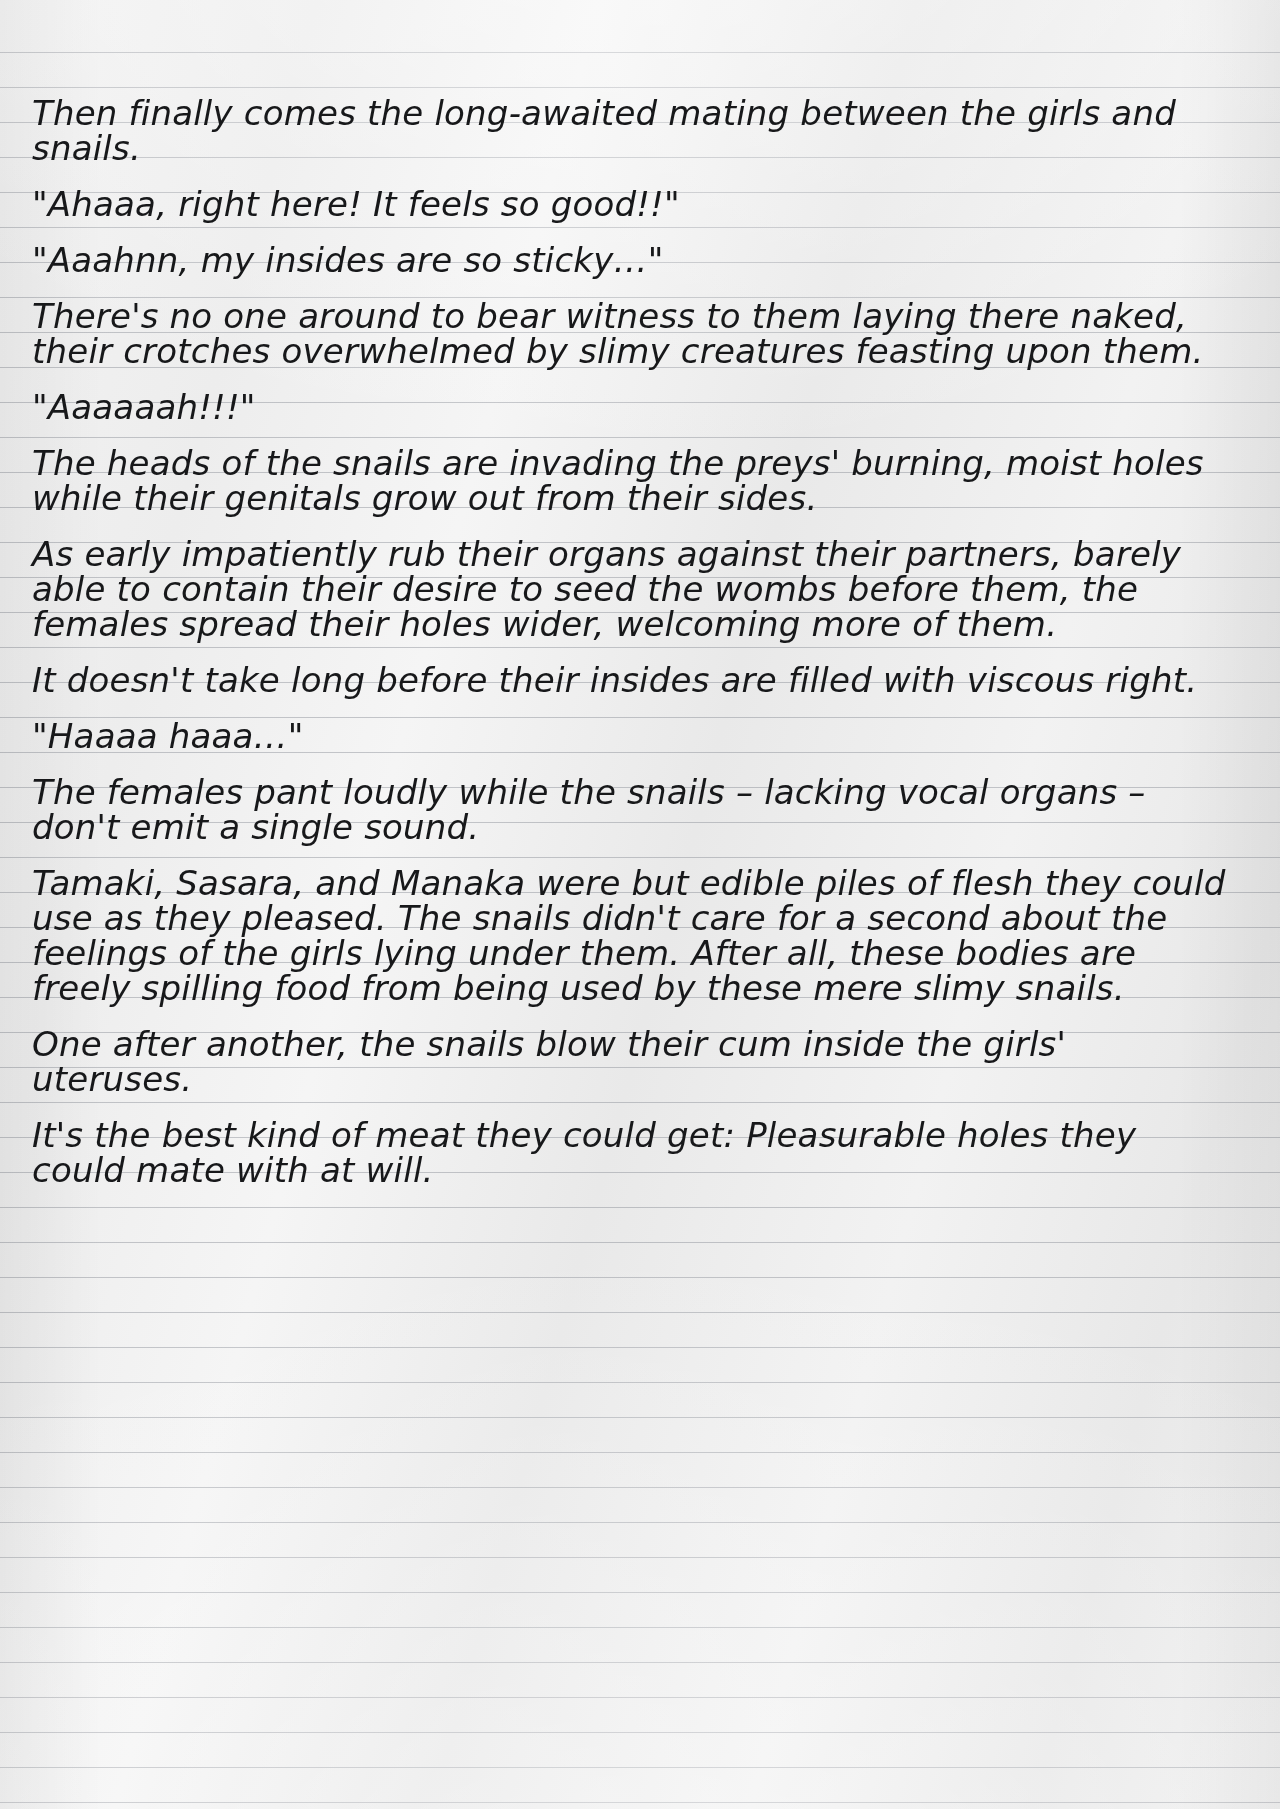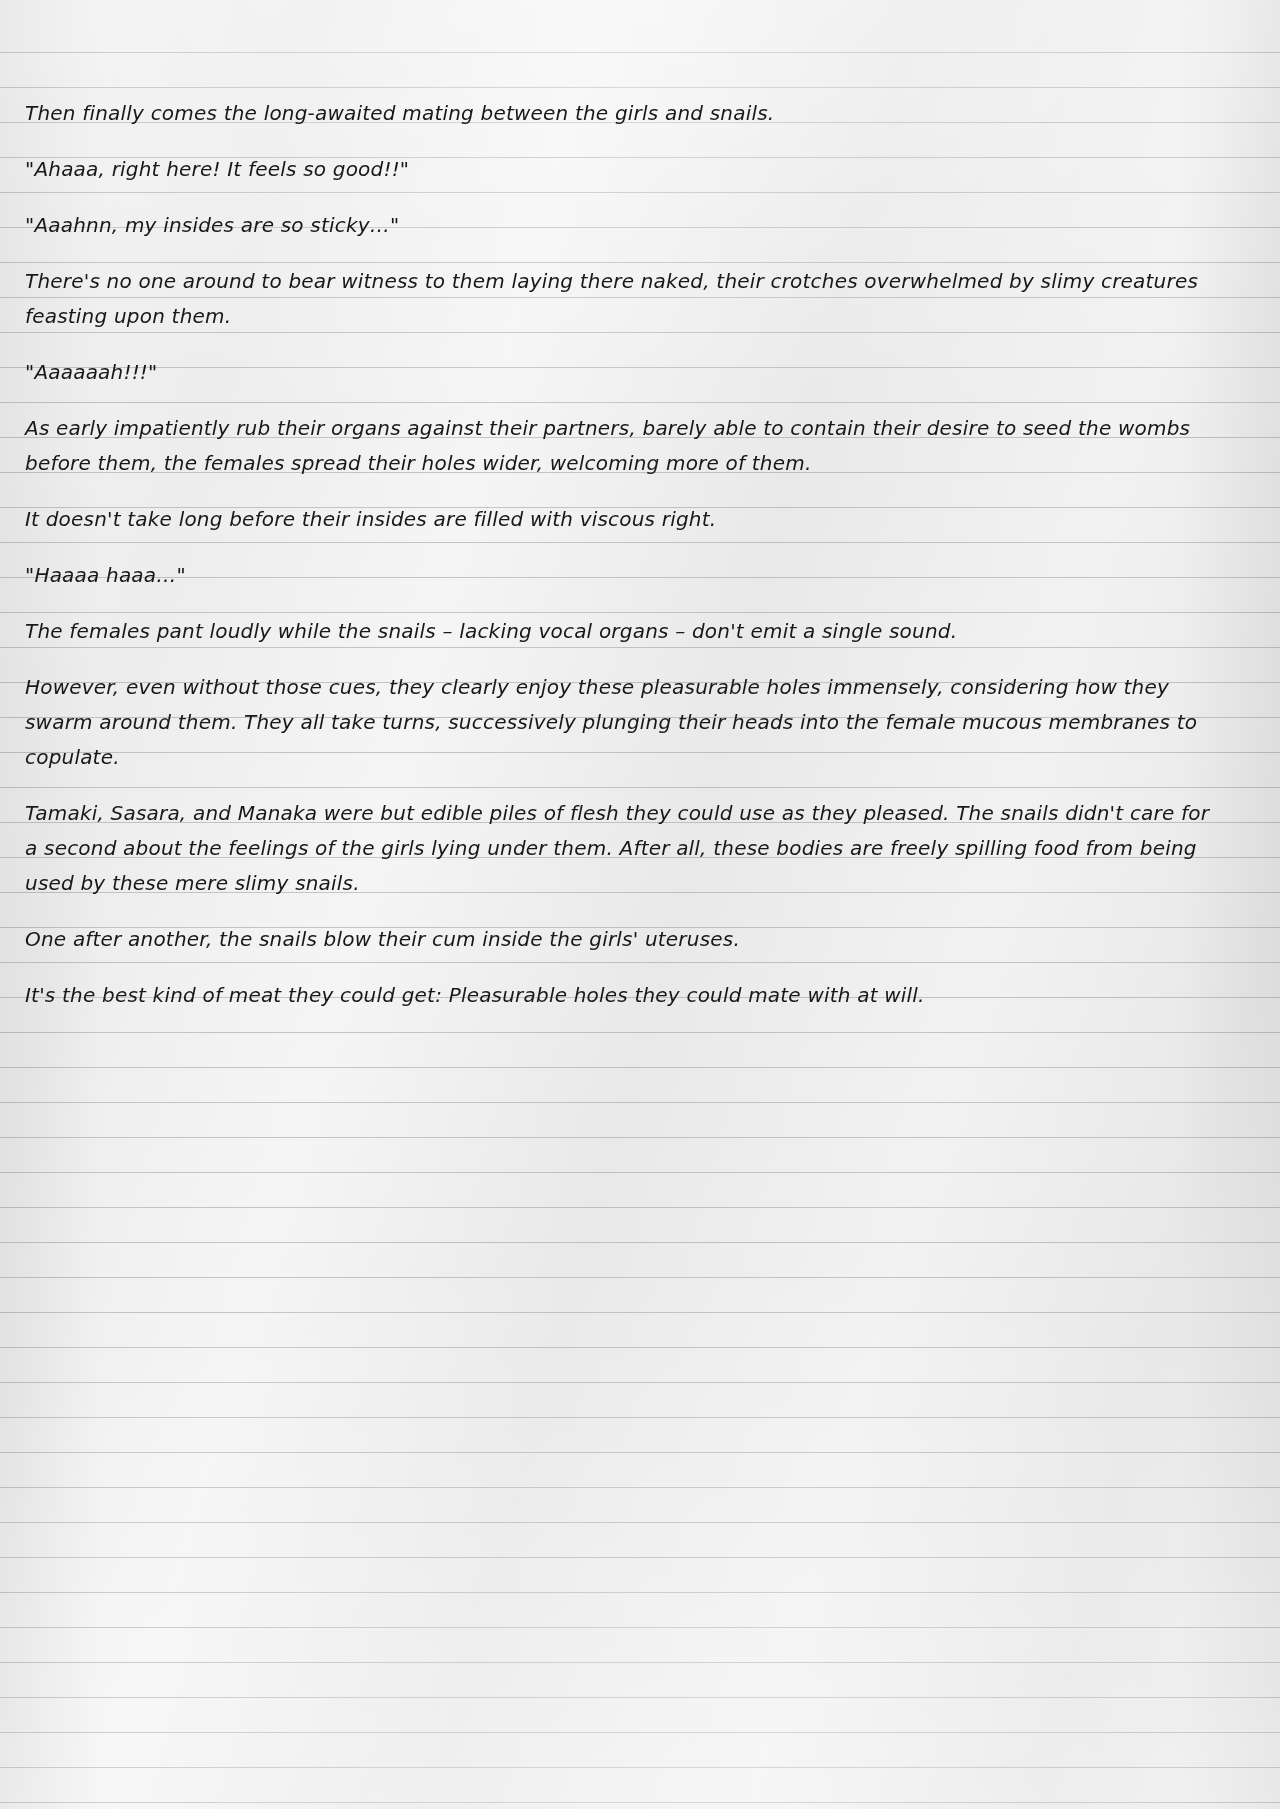--- a/index.html
+++ b/index.html
@@ -60,44 +60,44 @@
   .content {
     position: absolute;
     left: 24px;
     top: 96px;
     width: 1240px;
   }
 
   .para {
     font-family: "DejaVu Sans", sans-serif;
     font-style: italic;
-    font-size: 20px;
+    font-size: 34px;
     line-height: 35px;
     letter-spacing: 0.2px;
     color: #17181a;
-    margin: 0 0 21px 1px;
+    margin: 0 0 21px 8px;
     white-space: pre-wrap;
     max-width: 1200px;
   }
 </style>
 </head>
 <body>
 
 <div class="page">
   <div class="rules"></div>
   <div class="shade"></div>
 
   <div class="content">
     <p class="para">Then finally comes the long-awaited mating between the girls and snails.</p>
     <p class="para">"Ahaaa, right here! It feels so good!!"</p>
     <p class="para">"Aaahnn, my insides are so sticky…"</p>
     <p class="para">There's no one around to bear witness to them laying there naked, their crotches overwhelmed by slimy creatures feasting upon them.</p>
     <p class="para">"Aaaaaah!!!"</p>
+    <p class="para">The heads of the snails are invading the preys' burning, moist holes while their genitals grow out from their sides.</p>
     <p class="para">As early impatiently rub their organs against their partners, barely able to contain their desire to seed the wombs before them, the females spread their holes wider, welcoming more of them.</p>
     <p class="para">It doesn't take long before their insides are filled with viscous right.</p>
     <p class="para">"Haaaa haaa…"</p>
     <p class="para">The females pant loudly while the snails – lacking vocal organs – don't emit a single sound.</p>
-    <p class="para">However, even without those cues, they clearly enjoy these pleasurable holes immensely, considering how they swarm around them. They all take turns, successively plunging their heads into the female mucous membranes to copulate.</p>
     <p class="para">Tamaki, Sasara, and Manaka were but edible piles of flesh they could use as they pleased. The snails didn't care for a second about the feelings of the girls lying under them. After all, these bodies are freely spilling food from being used by these mere slimy snails.</p>
     <p class="para">One after another, the snails blow their cum inside the girls' uteruses.</p>
     <p class="para">It's the best kind of meat they could get: Pleasurable holes they could mate with at will.</p>
   </div>
 </div>
 
 </body></html>

